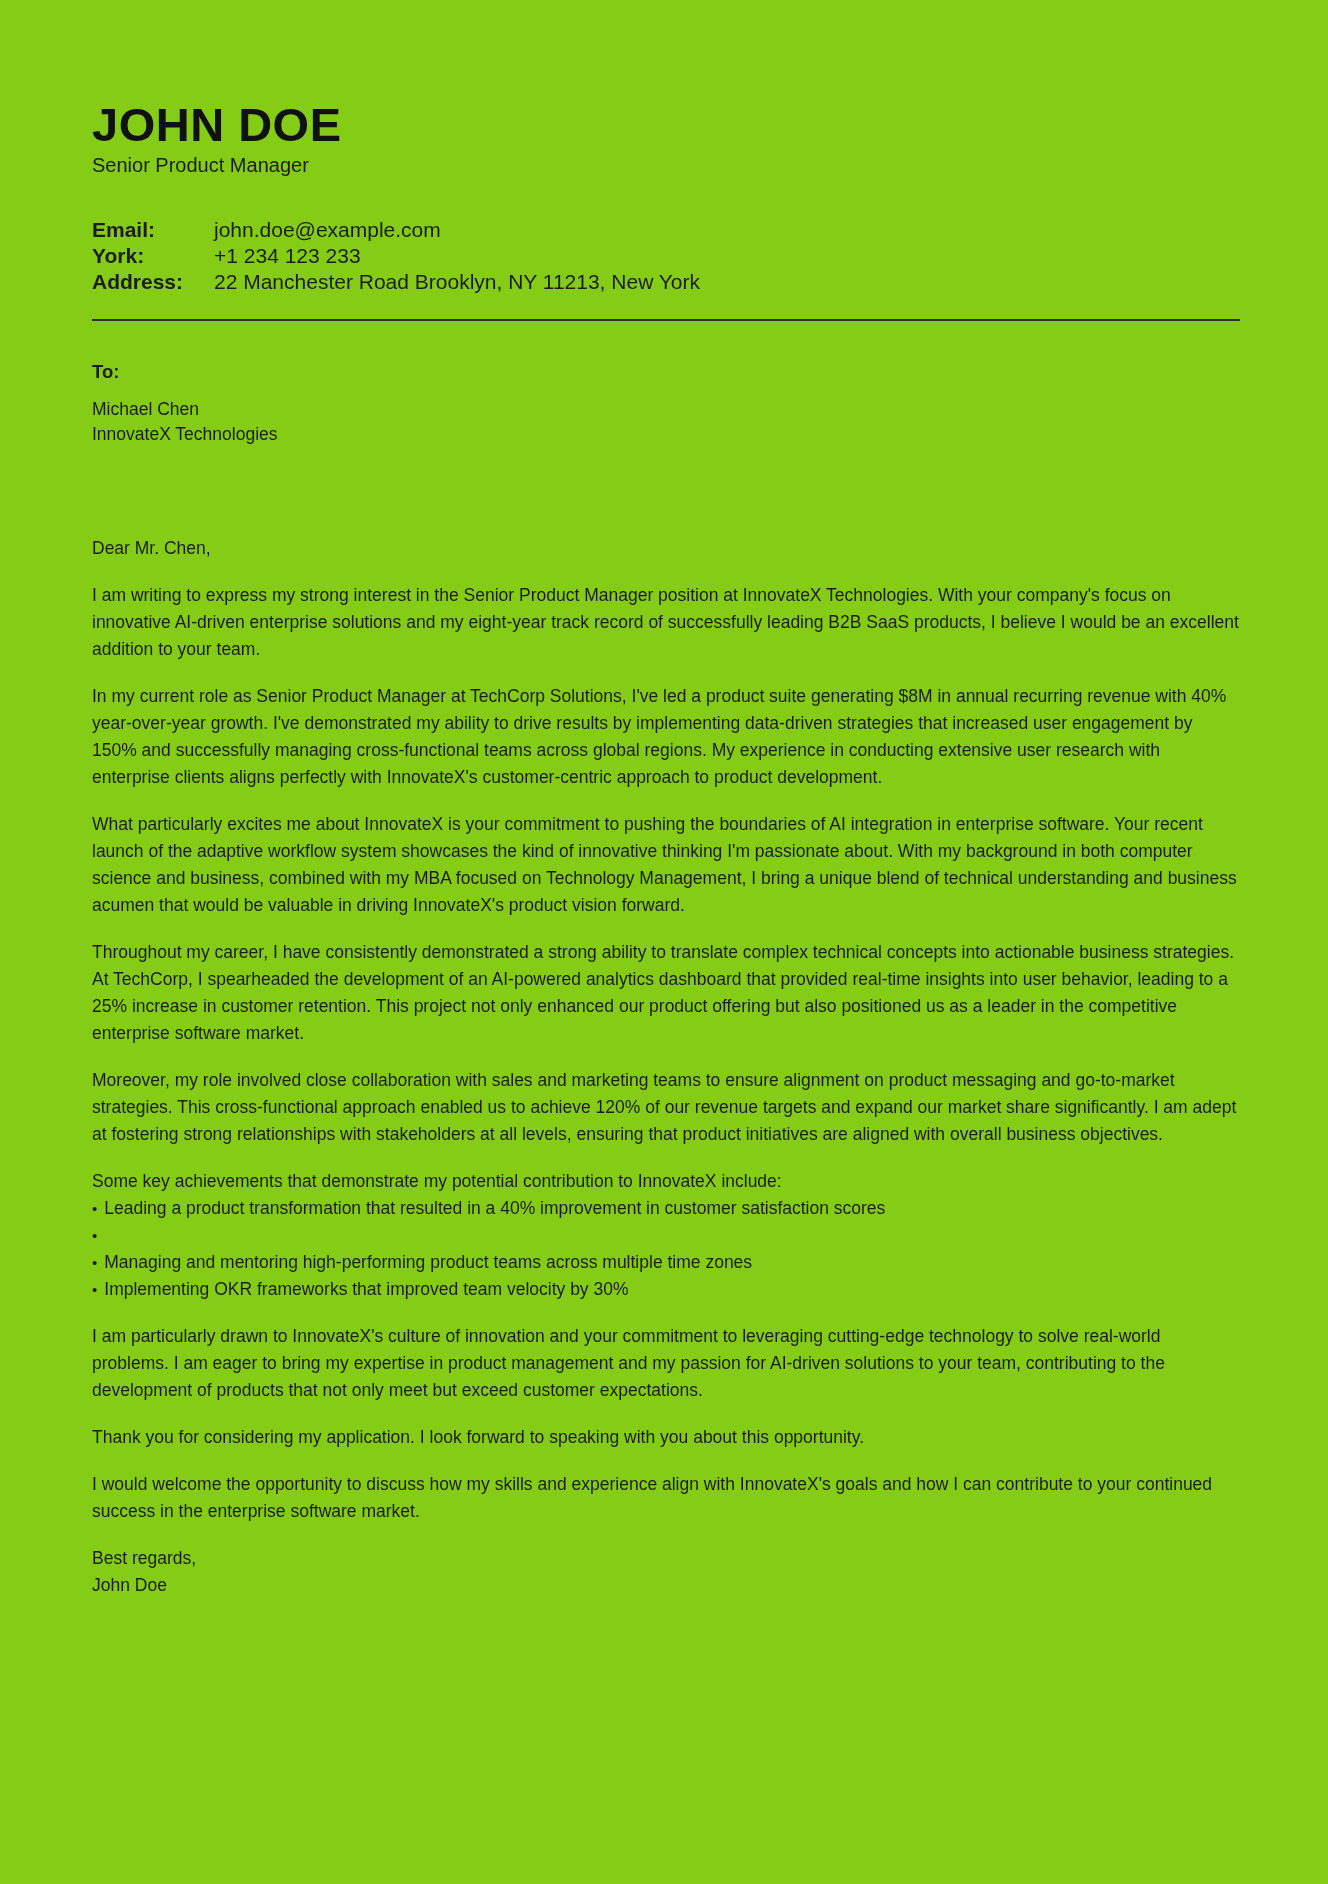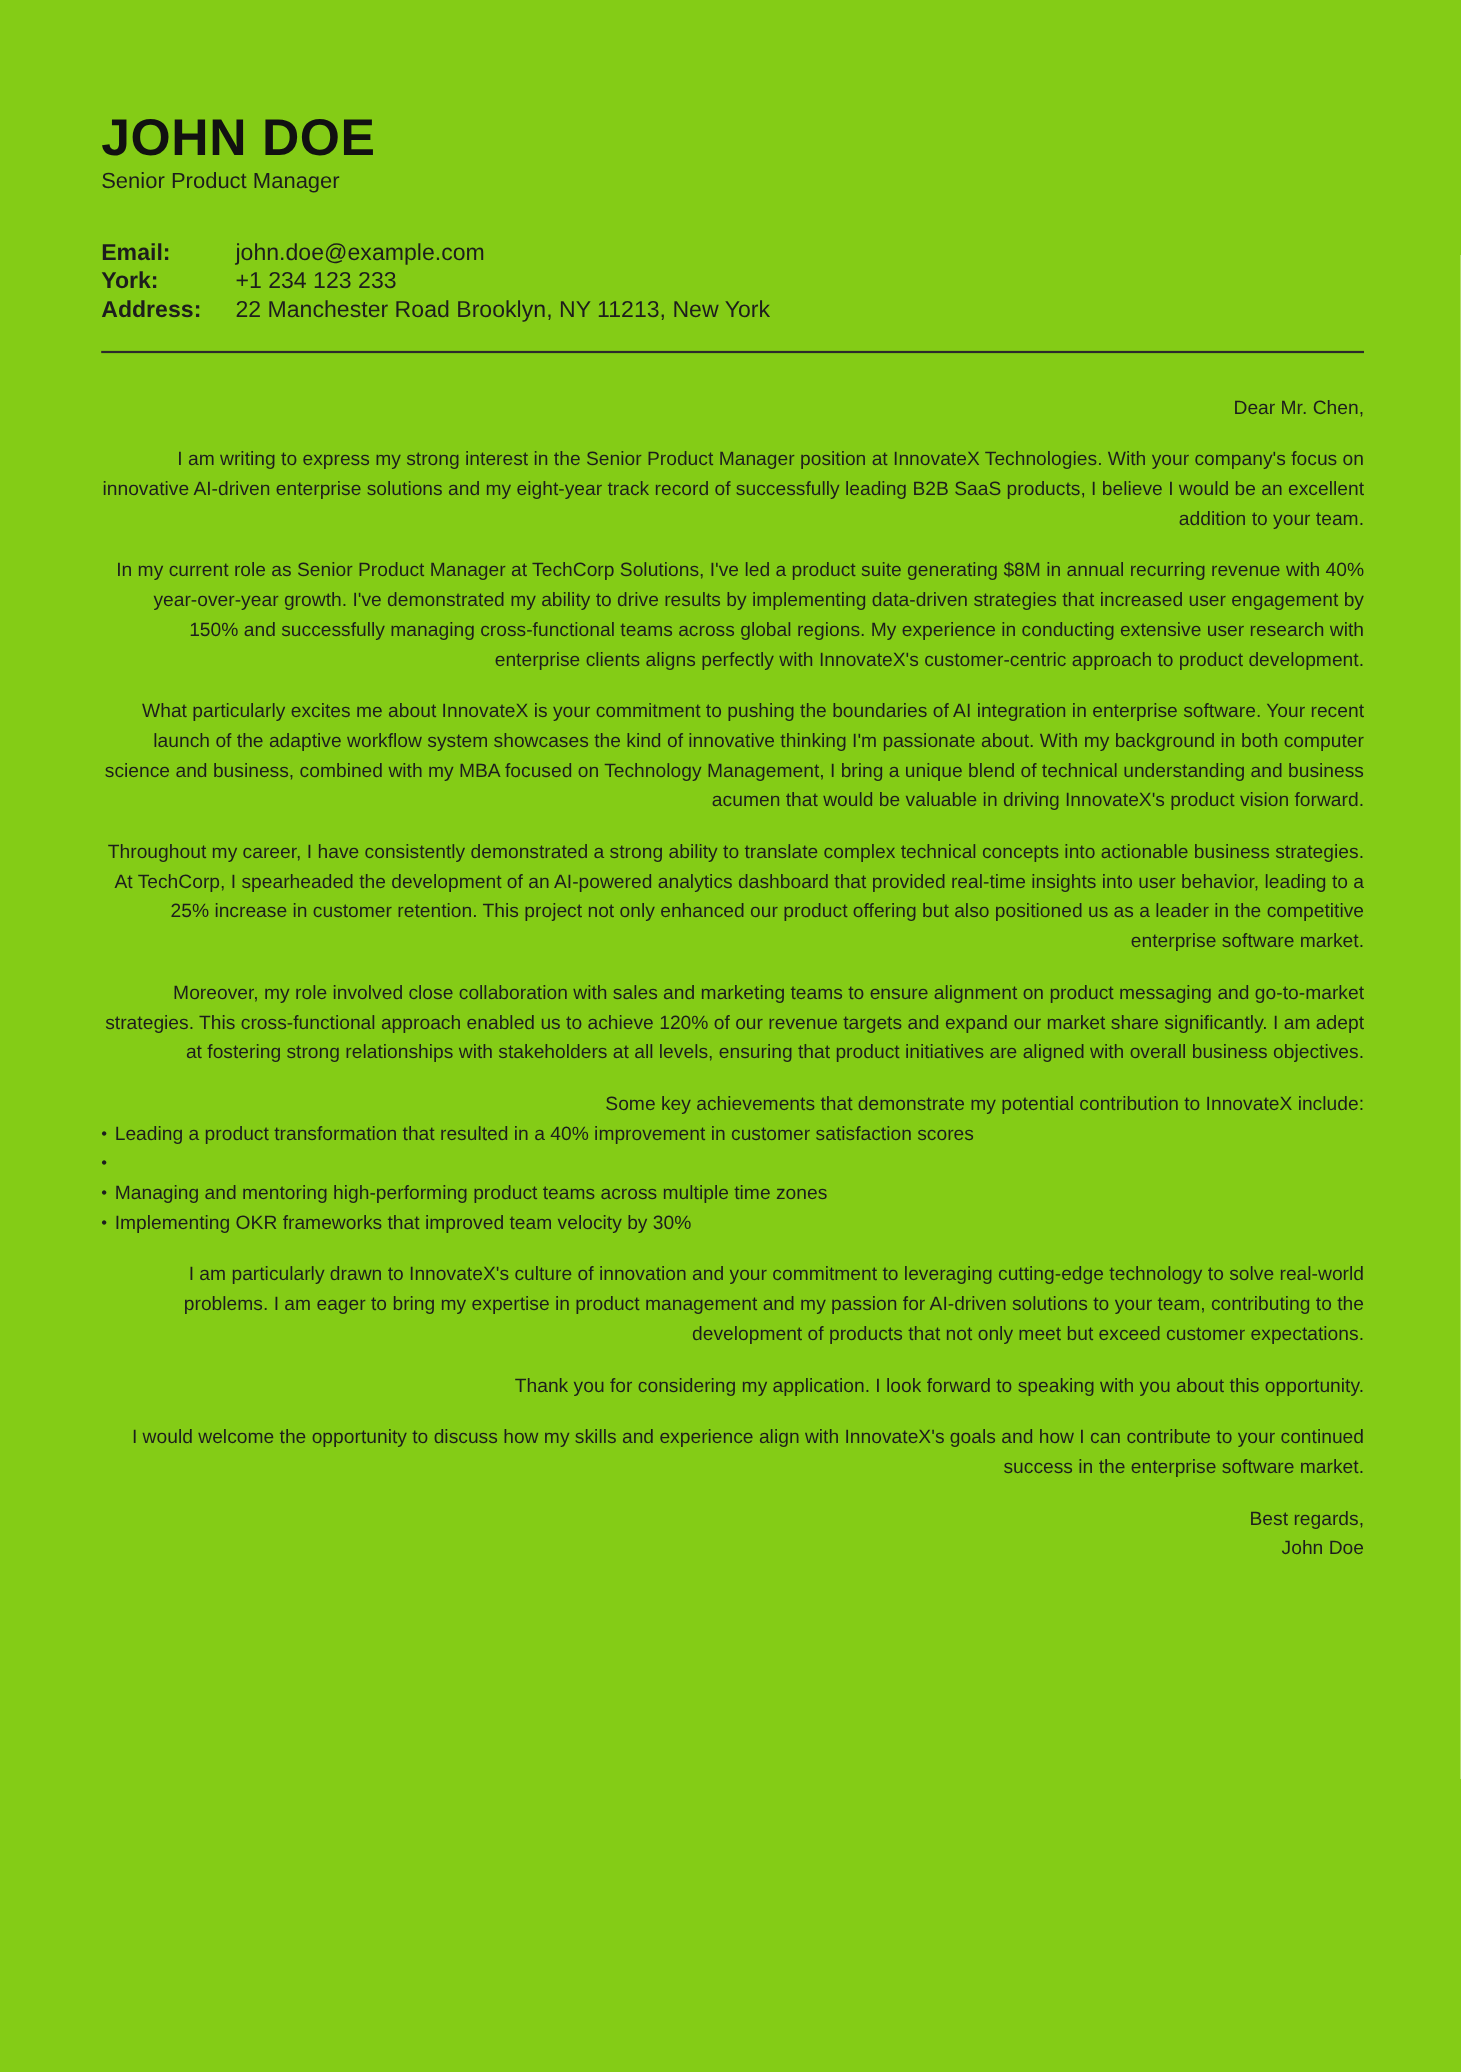--- a/index.html
+++ b/index.html
@@ -53,25 +53,24 @@
     margin-top: 38px;
     font-size: 17.5px;
     line-height: 25px;
   }
   .to-label {
     font-weight: bold;
     font-size: 18.5px;
     margin-bottom: 13px;
   }
   .letter-body {
-    margin-top: 36px;
+    margin-top: 88px;
     font-size: 17.5px;
     line-height: 27px;
     max-width: 1152px;
-    text-align: right;
   }
   .letter-body p { margin: 20px 0 0 0; }
   .letter-body p.salutation { margin-top: 0; }
   .achievements { margin-top: 20px; }
   .bullet-line { display: flex; }
   .bullet-glyph {
     flex: 0 0 auto;
     margin-right: 7px;
     font-size: 15px;
   }
@@ -97,20 +96,25 @@
       </div>
       <div class="contact-row">
         <span class="contact-label">Address:</span>
         <span class="contact-value">22 Manchester Road Brooklyn, NY 11213, New York</span>
       </div>
     </div>
 
     <hr class="divider">
   </header>
 
+  <section class="recipient">
+    <div class="to-label">To:</div>
+    <div>Michael Chen</div>
+    <div>InnovateX Technologies</div>
+  </section>
 
   <section class="letter-body">
     <p class="salutation">Dear Mr. Chen,</p>
 
     <p>I am writing to express my strong interest in the Senior Product Manager position at InnovateX Technologies. With your company's focus on innovative AI-driven enterprise solutions and my eight-year track record of successfully leading B2B SaaS products, I believe I would be an excellent addition to your team.</p>
     <p>In my current role as Senior Product Manager at TechCorp Solutions, I've led a product suite generating $8M in annual recurring revenue with 40% year-over-year growth. I've demonstrated my ability to drive results by implementing data-driven strategies that increased user engagement by 150% and successfully managing cross-functional teams across global regions. My experience in conducting extensive user research with enterprise clients aligns perfectly with InnovateX's customer-centric approach to product development.</p>
     <p>What particularly excites me about InnovateX is your commitment to pushing the boundaries of AI integration in enterprise software. Your recent launch of the adaptive workflow system showcases the kind of innovative thinking I'm passionate about. With my background in both computer science and business, combined with my MBA focused on Technology Management, I bring a unique blend of technical understanding and business acumen that would be valuable in driving InnovateX's product vision forward.</p>
     <p>Throughout my career, I have consistently demonstrated a strong ability to translate complex technical concepts into actionable business strategies. At TechCorp, I spearheaded the development of an AI-powered analytics dashboard that provided real-time insights into user behavior, leading to a 25% increase in customer retention. This project not only enhanced our product offering but also positioned us as a leader in the competitive enterprise software market.</p>
     <p>Moreover, my role involved close collaboration with sales and marketing teams to ensure alignment on product messaging and go-to-market strategies. This cross-functional approach enabled us to achieve 120% of our revenue targets and expand our market share significantly. I am adept at fostering strong relationships with stakeholders at all levels, ensuring that product initiatives are aligned with overall business objectives.</p>
 

